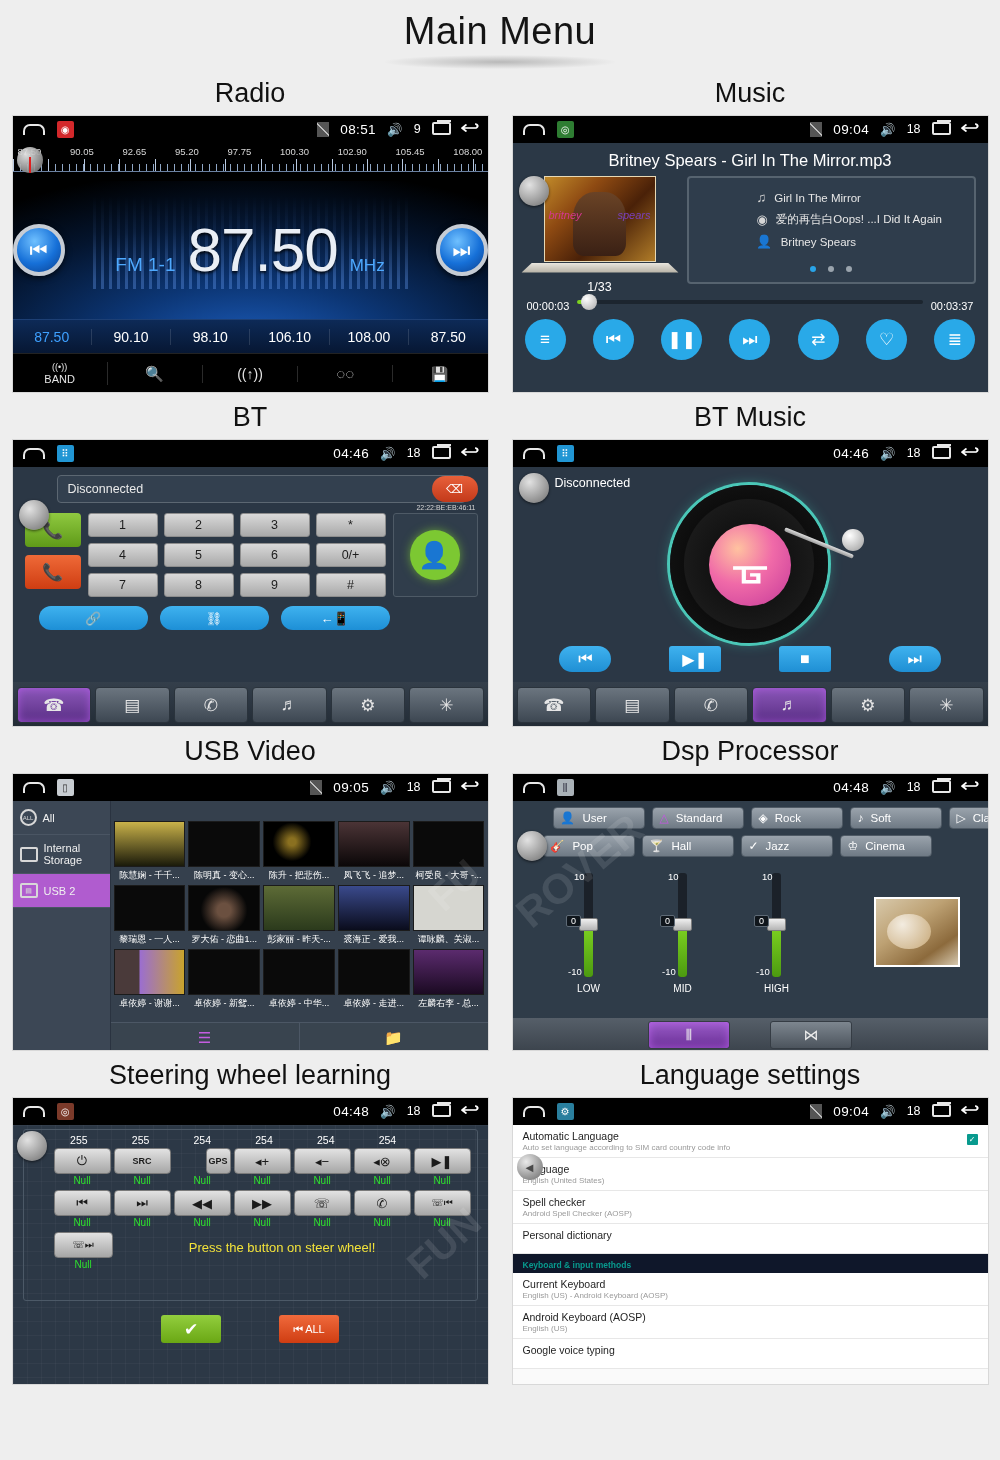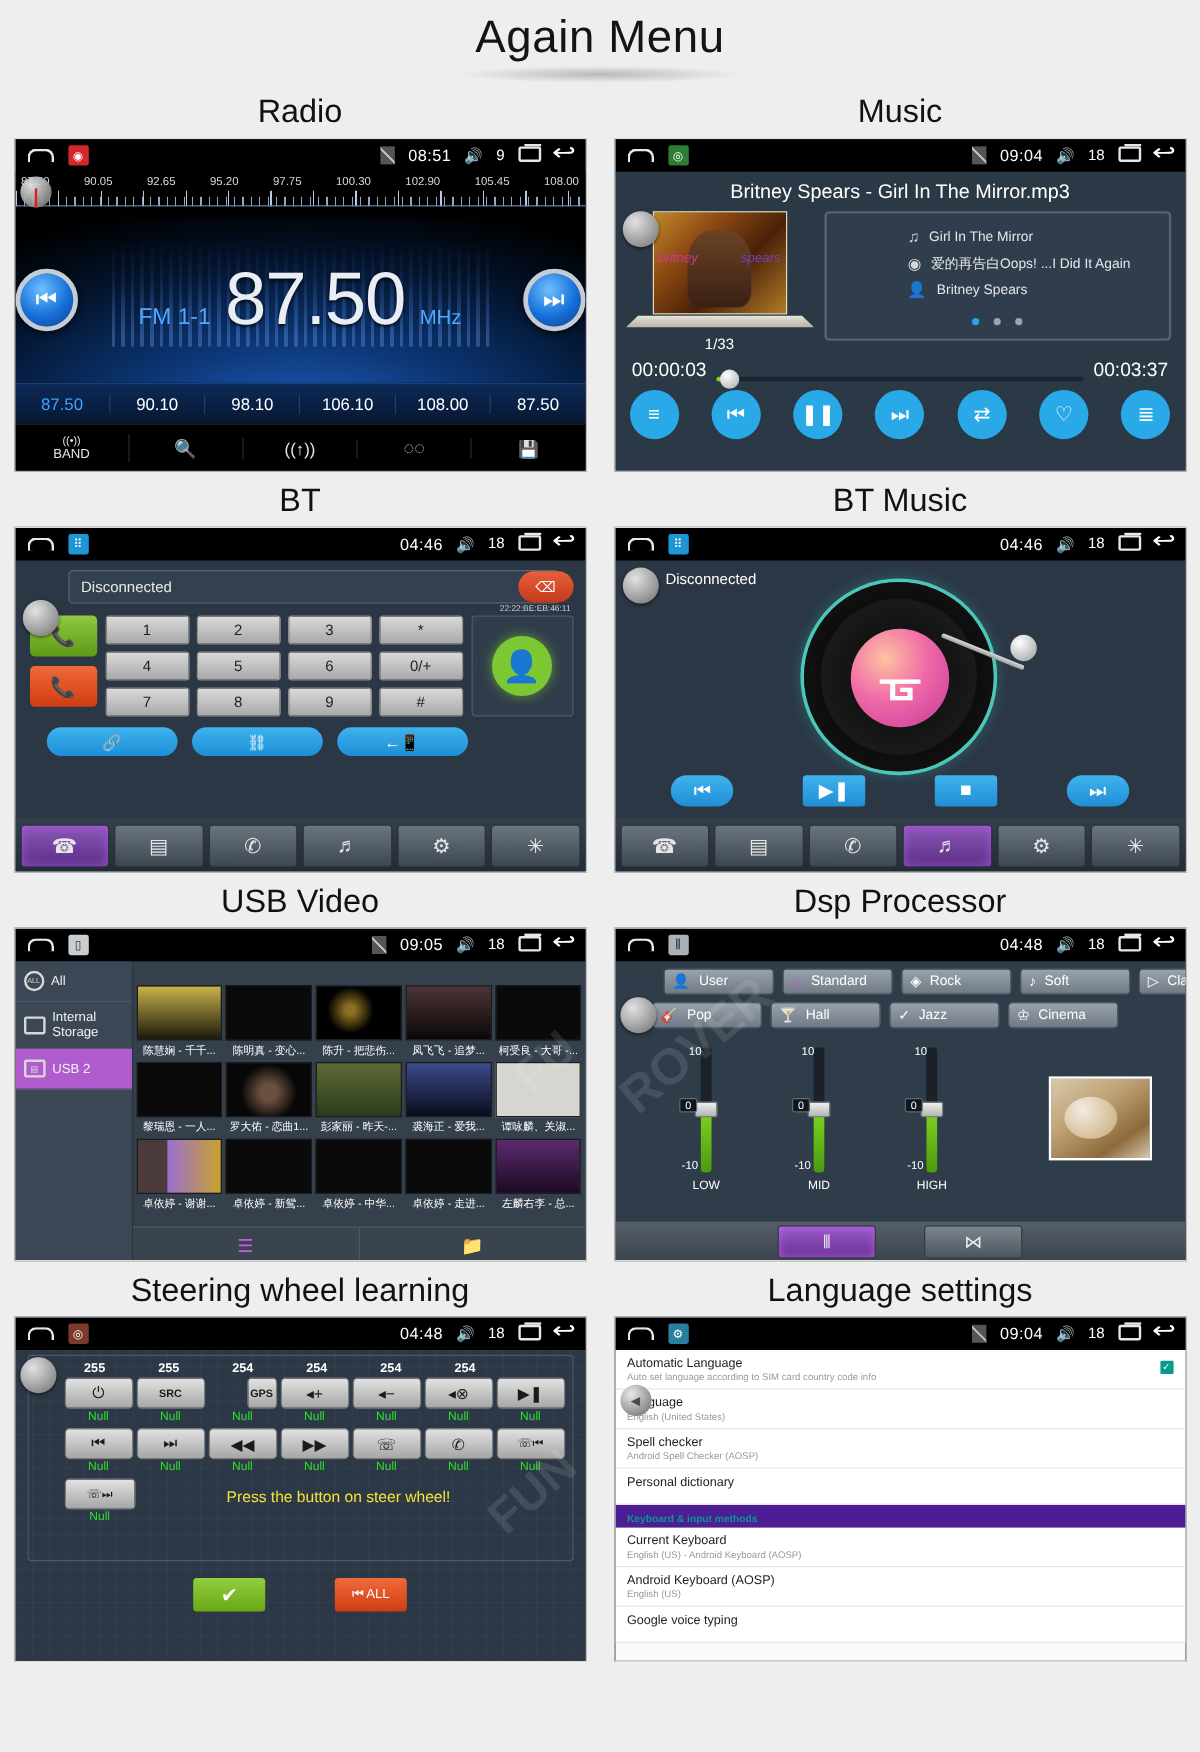--- a/index.html
+++ b/index.html
@@ -131,21 +131,21 @@
     background:linear-gradient(to bottom,#e9e6de,#b9b4a8);
     transform:perspective(40px) rotateX(30deg);}
   .trk-count{color:#fff;font-size:12.5px;padding-top:7px;}
   .info-box{flex:1;border:2px solid #56636f;border-radius:4px;background:#2f3d4c;
     padding:8px 10px 4px;position:relative;height:108px;}
   .info-row{display:flex;align-items:center;gap:8px;color:#e6e6e6;font-size:11.5px;margin:4px 0 7px;padding-left:58px;}
   .info-row .gi{font-size:13px;color:#d6d6d6;}
   .dots{text-align:center;position:absolute;bottom:6px;left:0;right:0;}
   .dots i{display:inline-block;width:6px;height:6px;border-radius:50%;background:#9aa4ad;margin:0 4px;}
   .dots i.on{background:#29a4e8;}
-  .seekrow{display:flex;align-items:flex-end;gap:8px;padding:6px 6px 0;color:#fff;font-size:16px;}
+  .seekrow{display:flex;align-items:flex-start;gap:8px;padding:6px 6px 0;color:#fff;font-size:11px;}
   .seekbar{flex:1;height:4px;background:#1c252f;border-radius:2px;position:relative;}
   .seekbar .fill{position:absolute;left:0;top:0;bottom:0;width:2%;background:#7ed321;border-radius:2px;}
   .seekbar .knobS{position:absolute;left:1.2%;top:-6px;width:16px;height:16px;border-radius:50%;
     background:radial-gradient(circle at 35% 30%,#fff,#a8a8a8);}
   .mbtns{display:flex;justify-content:space-between;padding:7px 4px 0;}
   .mbtn{width:41px;height:41px;border-radius:50%;background:#29a9e8;
     display:flex;align-items:center;justify-content:center;color:#fff;font-size:17px;}
   
   .bt-body{height:261px;background:#2b3745;position:relative;}
   .bt-dialrow{display:flex;align-items:center;padding:8px 10px 0 44px;gap:6px;}
@@ -247,21 +247,21 @@
     justify-content:center;}
   .dsp-tab{width:82px;height:28px;border-radius:3px;background:linear-gradient(#7d868f,#4c545d);
     border:1px solid #353c44;display:flex;align-items:center;justify-content:center;color:#eee;font-size:15px;}
   .dsp-tab.on{background:linear-gradient(#9a5cc8,#6a2f96);box-shadow:0 0 8px rgba(190,100,240,.8) inset;}
   
   .sw-body{height:261px;background:#2c3846;position:relative;padding:4px 10px 0 10px;
     background-image:linear-gradient(rgba(255,255,255,.03) 1px, transparent 1px),
                      linear-gradient(90deg, rgba(255,255,255,.03) 1px, transparent 1px);
     background-size:14px 14px;}
   .sw-panel{border:1px solid #4c5967;border-radius:3px;padding:4px 6px 6px 30px;height:172px;}
-  .sw-nums{display:flex;gap:19px;padding-left:4px;font-weight:bold;}
+  .sw-nums{display:flex;gap:19px;padding-left:4px;}
   .sw-nums span{flex:1;text-align:center;color:#fff;font-size:10.5px;}
   .sw-keys{display:flex;gap:3px;padding-top:2px;}
   .sw-keycol{flex:1;text-align:center;}
   .swkey{height:26px;border-radius:4px;background:linear-gradient(#e2e2e2,#a6a6a6);
     border:1px solid #7a7a7a;display:flex;align-items:center;justify-content:center;
     color:#1a1a1a;font-size:13px;}
   .swnull{color:#2ee02e;font-size:10px;padding:1px 0 2px;}
   .sw-msg{color:#f2e23a;font-size:13px;text-align:center;padding-top:8px;margin-left:-22px;}
   .sw-foot{display:flex;justify-content:center;gap:58px;padding-top:14px;}
   .sw-ok{width:60px;height:28px;border-radius:3px;background:linear-gradient(#92ce3e,#6aa714);
@@ -274,28 +274,28 @@
     padding-left:36px;color:#fff;font-size:12.5px;}
   .lang-back{position:absolute;left:4px;top:29px;width:26px;height:26px;border-radius:50%;
     background:radial-gradient(circle at 35% 30%,#eaeaea,#9a9a9a 60%,#6b6b6b);
     display:flex;align-items:center;justify-content:center;color:#4a4a4a;font-size:13px;z-index:4;}
   .lang-list{background:#fff;}
   .lrow{border-bottom:1px solid #e7e7e7;padding:5px 10px 5px 10px;position:relative;min-height:30px;}
   .lrow .t{font-size:10.5px;color:#1d1d1d;}
   .lrow .s{font-size:8px;color:#9a9a9a;padding-top:1px;}
   .lrow .chk{position:absolute;right:10px;top:9px;width:11px;height:11px;background:#089a8e;
     display:flex;align-items:center;justify-content:center;color:#fff;font-size:8px;border-radius:1px;}
-  .lsect{font-size:8.5px;color:#089a8e;font-weight:bold;padding:6px 10px 3px;background:#4c1d95;}
+  .lsect{font-size:8.5px;color:#089a8e;font-weight:bold;padding:6px 10px 3px;background:#0f172a;}
   .watermark{position:absolute;font-family:"Liberation Sans",sans-serif;font-weight:bold;
     color:rgba(255,255,255,.11);pointer-events:none;}
 </style>
 </head>
 <body>
 
-<div class="page-title">Again Menu</div>
+<div class="page-title">Main Menu</div>
 <div class="title-shadow"></div>
 
 <div class="grid">
 
   <div class="row">
 
     <div class="col">
       <div class="sect-title">Radio</div>
       <div class="screen">
         <div class="statusbar">

